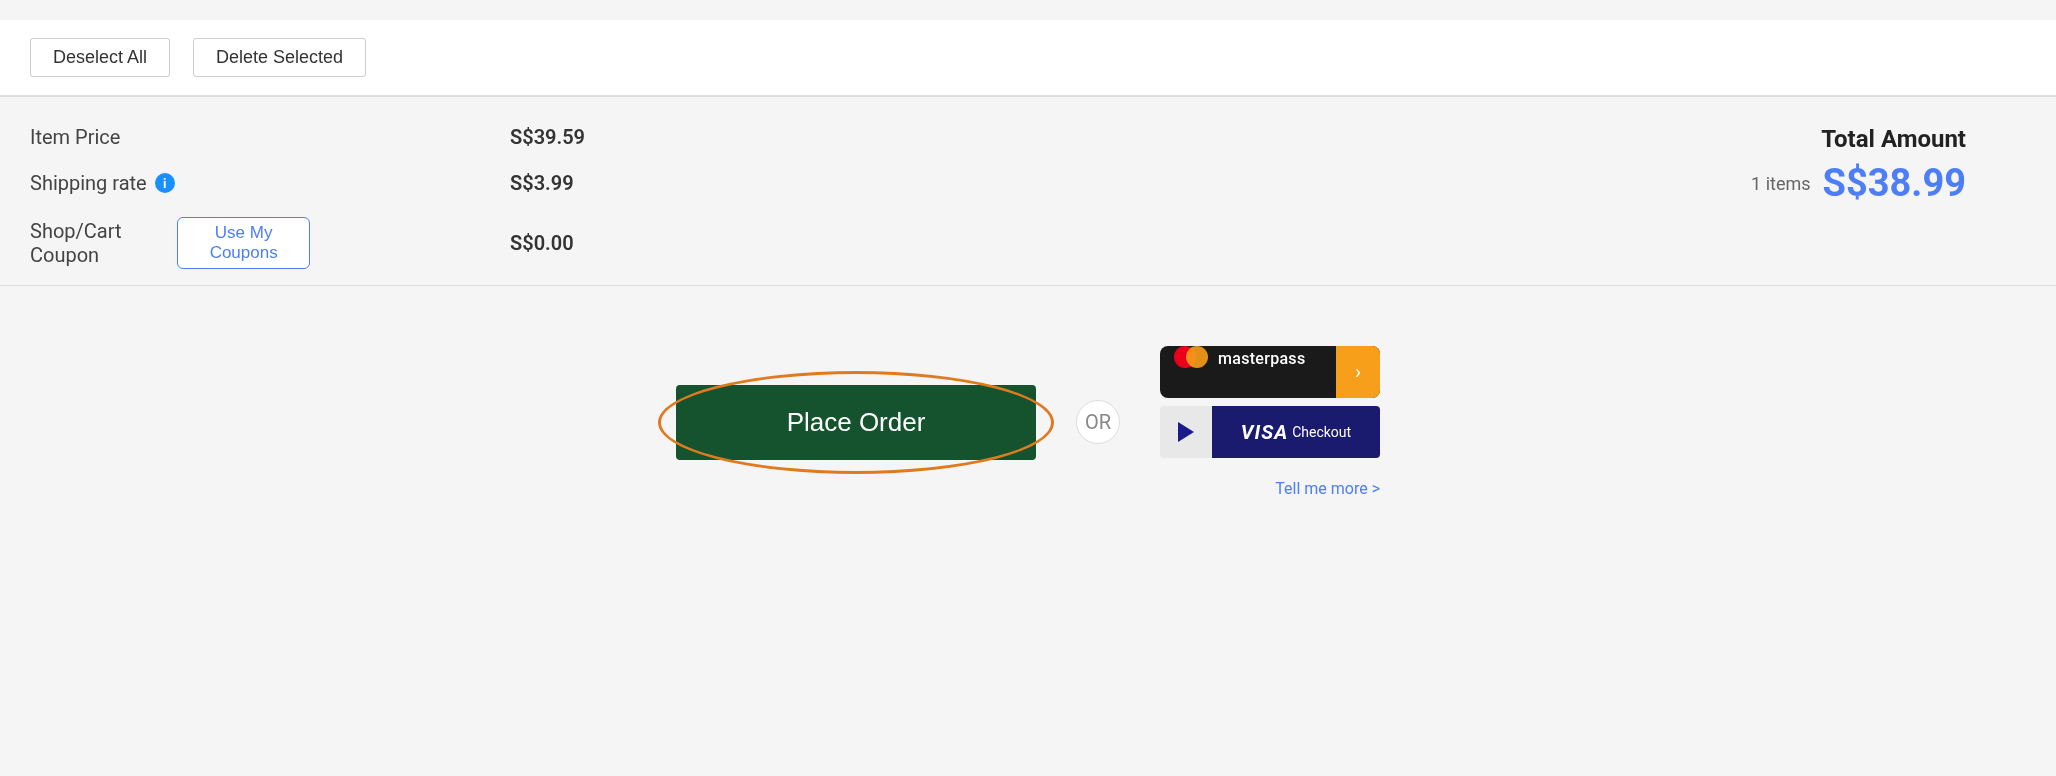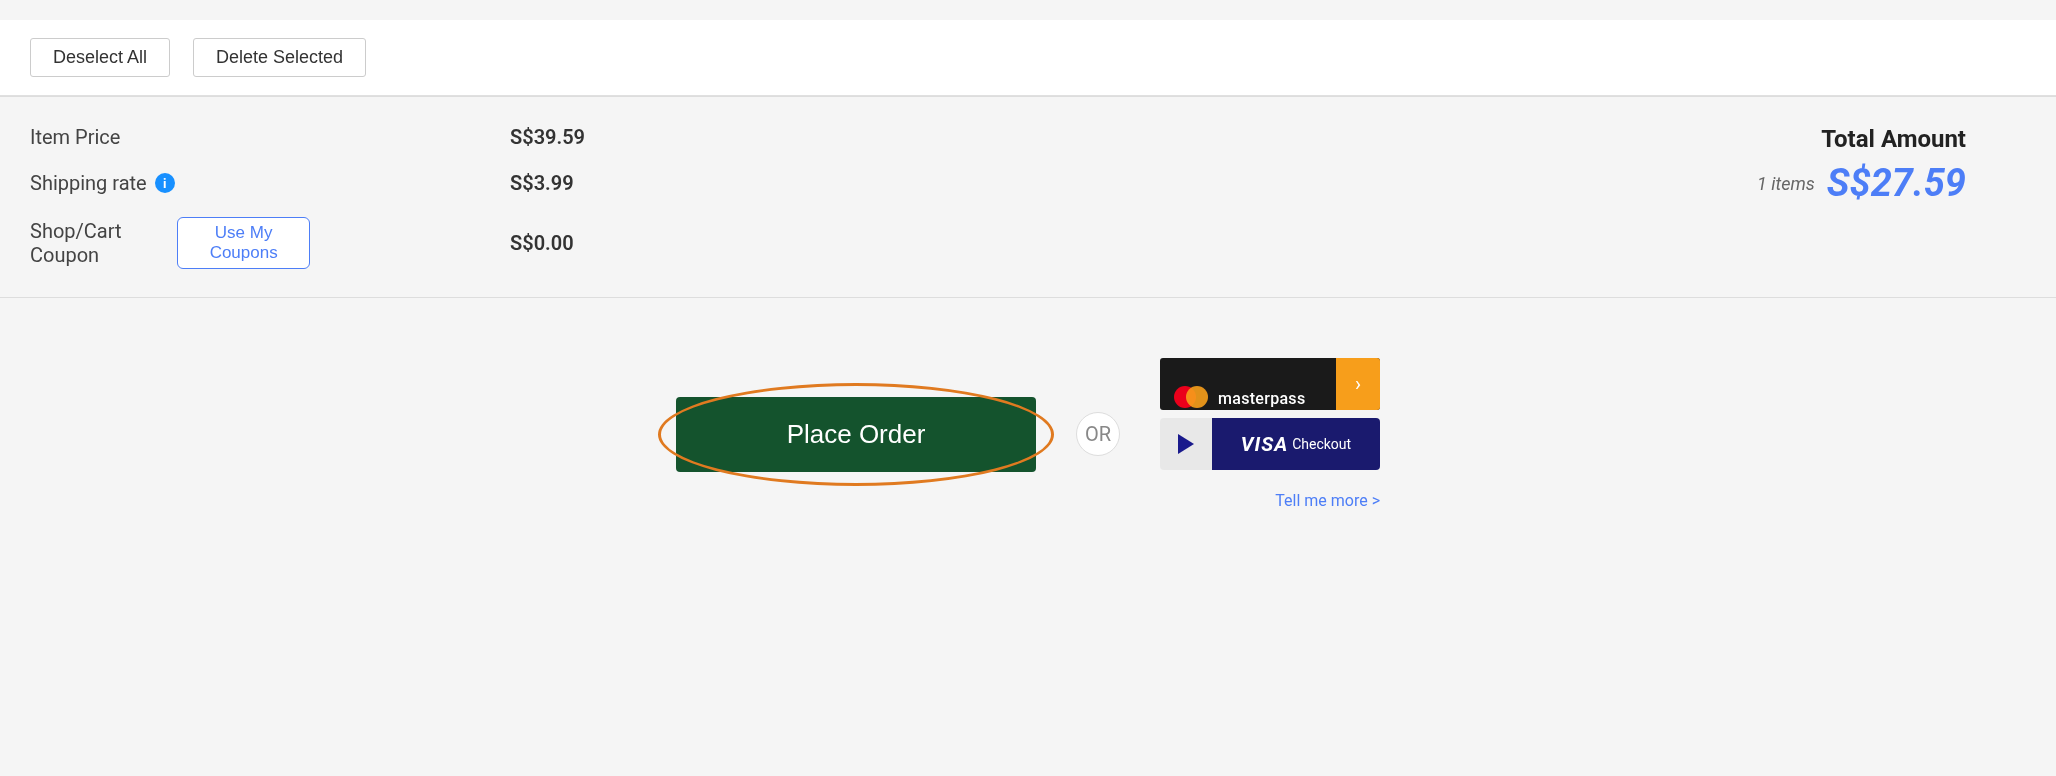--- a/index.html
+++ b/index.html
@@ -41,21 +41,21 @@
       color: #333;
       cursor: pointer;
       border-radius: 3px;
     }
 
     
     .summary-section {
       background: #f5f5f5;
       border-top: 1px solid #ddd;
       border-bottom: 1px solid #ddd;
-      padding: 28px 30px 28px 30px;
+      padding: 28px 30px 16px 30px;
       display: flex;
       align-items: flex-start;
       justify-content: space-between;
       margin-top: 0;
     }
 
     .summary-left {
       flex: 1;
       max-width: 900px;
     }
@@ -129,21 +129,20 @@
       margin-bottom: 8px;
     }
 
     .total-items {
       font-size: 18px;
       color: #666;
       display: flex;
       align-items: center;
       justify-content: flex-end;
       gap: 12px;
-      font-style: italic;
     }
 
     .total-price {
       font-size: 38px;
       font-weight: 700;
       color: #4d7ef7;
     }
 
     
     .action-section {
@@ -203,23 +202,23 @@
     
     .payment-options {
       display: flex;
       flex-direction: column;
       gap: 8px;
       align-items: flex-end;
     }
 
     .masterpass-btn {
       display: flex;
-      align-items: flex-end;
+      align-items: flex-start;
       background: #1a1a1a;
-      border-radius: 3px;
+      border-radius: 8px;
       overflow: hidden;
       cursor: pointer;
       width: 220px;
       height: 52px;
     }
 
     .masterpass-logo-area {
       display: flex;
       align-items: center;
       gap: 8px;
@@ -367,21 +366,21 @@
         </span>
         <span class="summary-value">S$0.00</span>
       </div>
 
     </div>
 
     <div class="total-section">
       <div class="total-label">Total Amount</div>
       <div class="total-items">
         <span>1 items</span>
-        <span class="total-price">S$27.59</span>
+        <span class="total-price">S$38.99</span>
       </div>
     </div>
   </div>
 
   <div class="action-section">
 
     <div class="place-order-wrapper">
       <button class="place-order-btn">Place Order</button>
       <div class="oval-highlight"></div>
     </div>

